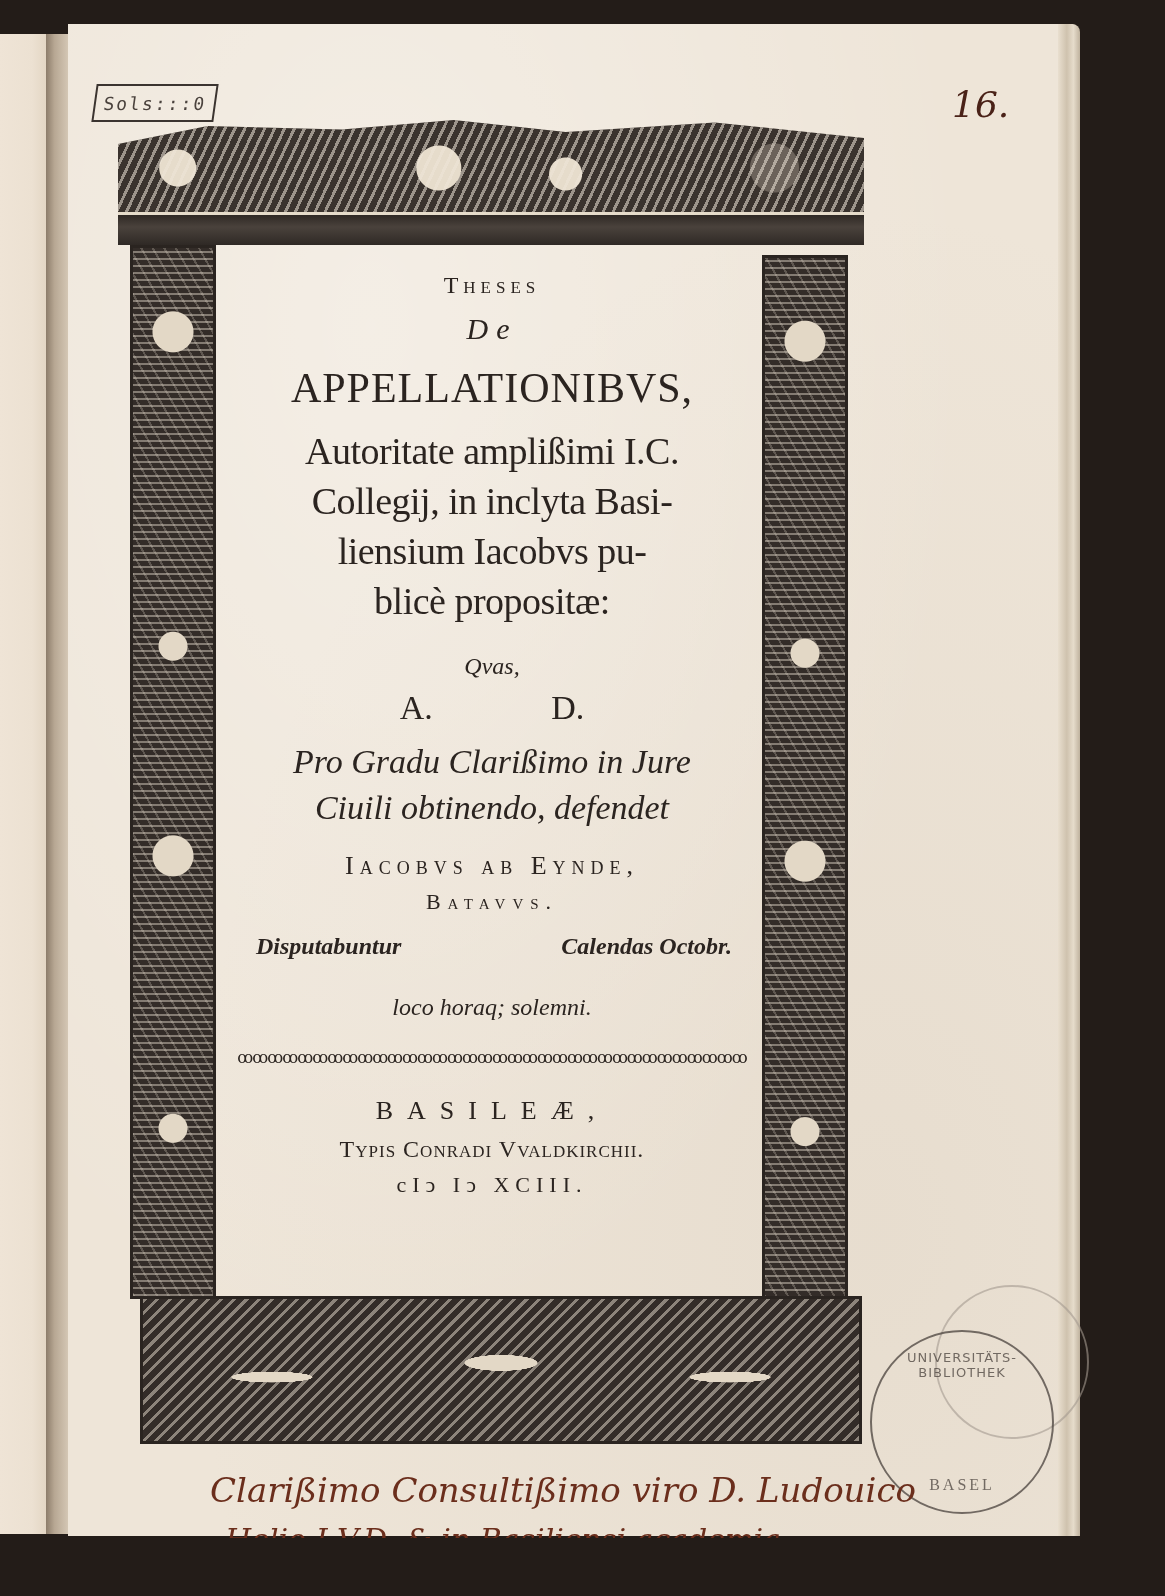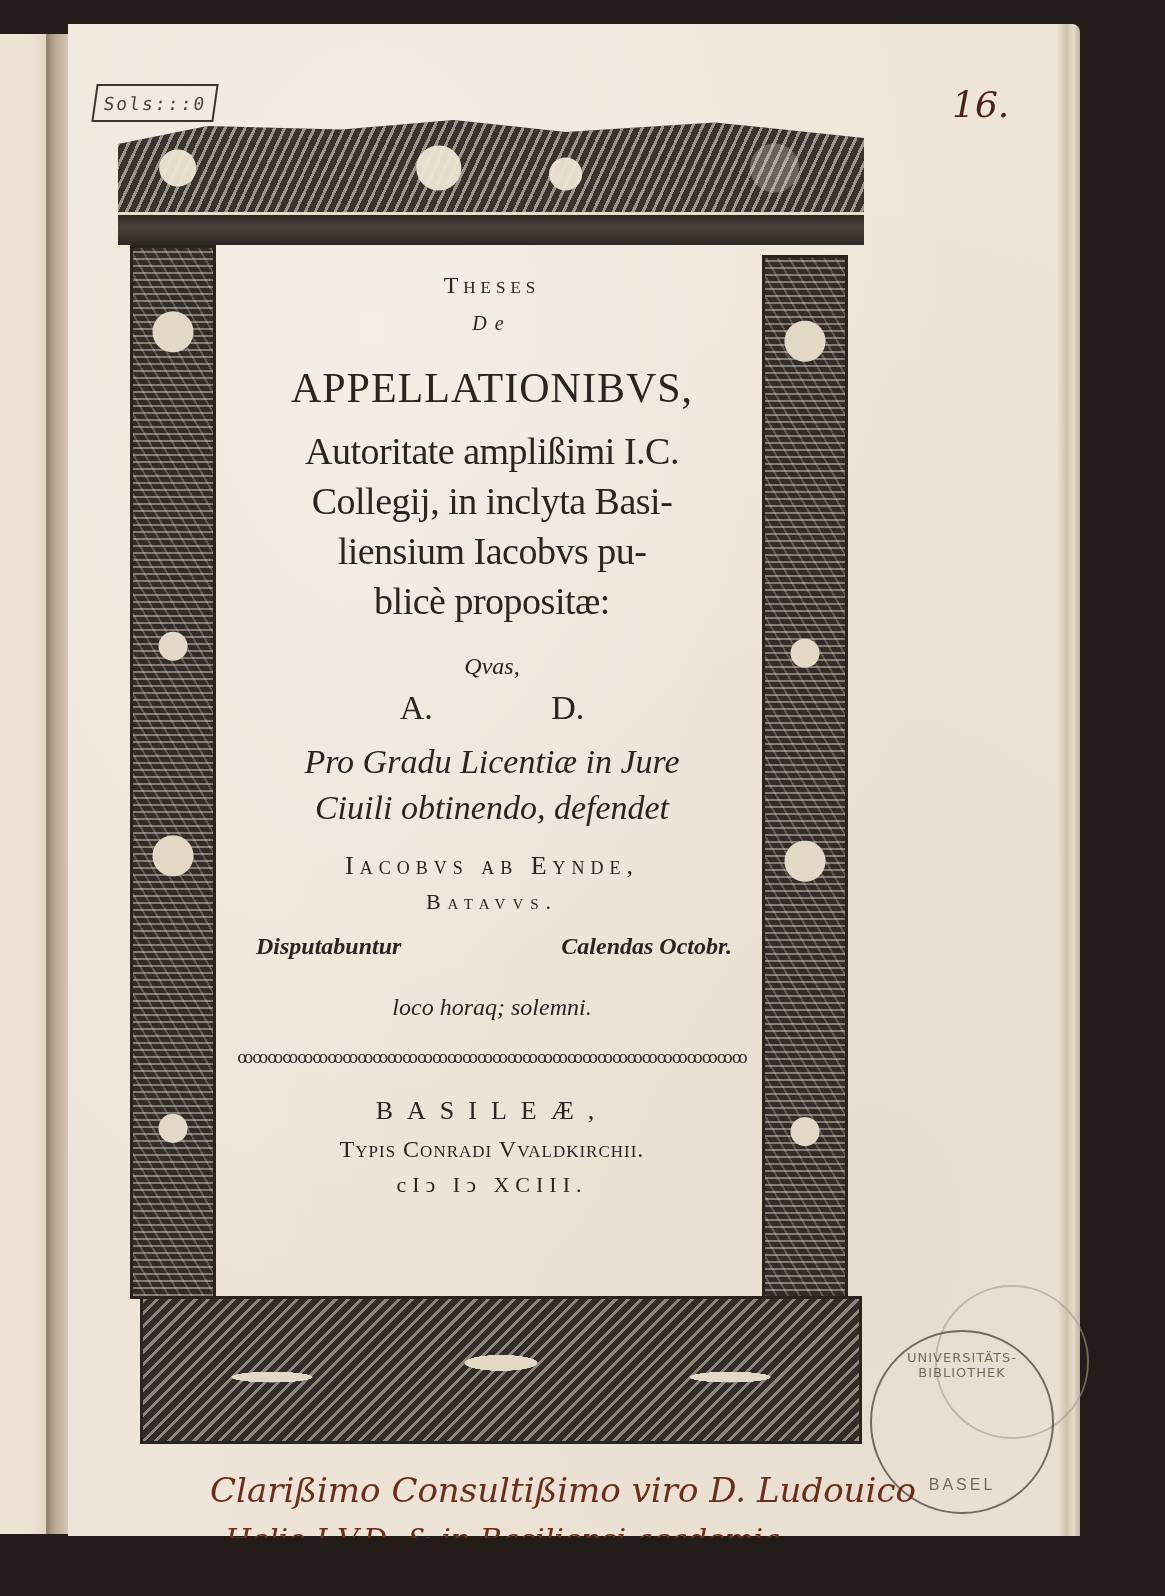--- a/index.html
+++ b/index.html
@@ -84,21 +84,21 @@
       #332c28;
     border:3px solid #2a2420;
   }
   
   .text-block {
     position:absolute; left:222px; top:270px; width:540px;
     text-align:center; color:#2b2420;
   }
   .line { display:block; white-space:nowrap; }
   .theses { font-size:24px; letter-spacing:5px; font-variant:small-caps; margin-top:2px; height:40px; }
-  .de { font-size:20px; font-style:italic; letter-spacing:8px; height:52px; }
+  .de { font-size:30px; font-style:italic; letter-spacing:8px; height:52px; }
   .appell { font-size:42px; letter-spacing:1px; height:62px; }
   .body-roman { font-size:38px; line-height:50px; letter-spacing:-0.5px; }
   .quas { font-size:24px; font-style:italic; margin-top:27px; height:36px; }
   .ad { font-size:34px; height:50px; word-spacing:110px; }
   .italic-big { font-size:34px; font-style:italic; line-height:46px; }
   .author { font-size:26px; letter-spacing:6px; margin-top:20px; height:38px; font-variant:small-caps; }
   .batav { font-size:22px; letter-spacing:7px; font-variant:small-caps; height:44px;text-align:center; }
   .disp { font-size:24px; font-style:italic; font-weight:bold; height:34px; display:flex; justify-content:space-between; padding:0 30px 0 34px; }
   .loco { font-size:24px; font-style:italic; font-weight:normal; height:44px;margin-top:27px; }
   .ornament-rule {
@@ -116,21 +116,21 @@
   .stamp-ghost {
     position:absolute; left:935px; top:1285px; width:150px; height:150px;
     border:2px solid #a39a90; border-radius:50%; opacity:0.6;
   }
   .stamp-text {
     position:absolute; left:0; top:18px; width:180px; text-align:center;
     font-family:"DejaVu Sans", sans-serif; font-size:13px; color:#4a423d; letter-spacing:1px;
   }
   .stamp-city {
     position:absolute; left:0; bottom:18px; width:180px; text-align:center;
-    font-family:Liberation Sans, sans-serif; font-size:16px; color:#4a423d; letter-spacing:3px;
+    font-family:Liberation Serif, serif; font-size:16px; color:#4a423d; letter-spacing:3px;
   }
   
   .handwriting {
     position:absolute; left:210px; top:1470px; color:#6b2e1c;
     font-family:"DejaVu Serif", serif; font-style:italic; font-size:34px; white-space:nowrap;
   }
   .handwriting-2 {
     position:absolute; left:225px; top:1522px; color:#6b2e1c;
     font-family:"DejaVu Serif", serif; font-style:italic; font-size:30px; white-space:nowrap;
     height:30px; overflow:hidden;
@@ -159,21 +159,21 @@
 <div class="text-block">
   <span class="line theses">Theses</span>
   <span class="line de">De</span>
   <span class="line appell">APPELLATIONIBVS,</span>
   <span class="line body-roman">Autoritate amplißimi I.C.</span>
   <span class="line body-roman">Collegij, in inclyta Basi-</span>
   <span class="line body-roman">liensium Iacobvs pu-</span>
   <span class="line body-roman">blicè propositæ:</span>
   <span class="line quas">Qvas,</span>
   <span class="line ad"><span>A.</span> <span>D.</span></span>
-  <span class="line italic-big">Pro Gradu Licentiæ in Jure</span>
+  <span class="line italic-big">Pro Gradu Clarißimo in Jure</span>
   <span class="line italic-big">Ciuili obtinendo, defendet</span>
   <span class="line author">Iacobvs ab Eynde,</span>
   <span class="line batav">Batavvs.</span>
   <span class="line disp">
       <span>Disputabuntur</span>
       <span>Calendas Octobr.</span>
     </span>
   <span class="line loco">loco horaq; solemni.</span>
   <div class="ornament-rule">ꝏꝏꝏꝏꝏꝏꝏꝏꝏꝏꝏꝏꝏꝏꝏꝏꝏꝏꝏꝏꝏꝏꝏꝏꝏꝏꝏꝏꝏꝏꝏꝏꝏꝏ</div>
   <span class="line basileae">BASILEÆ,</span>

